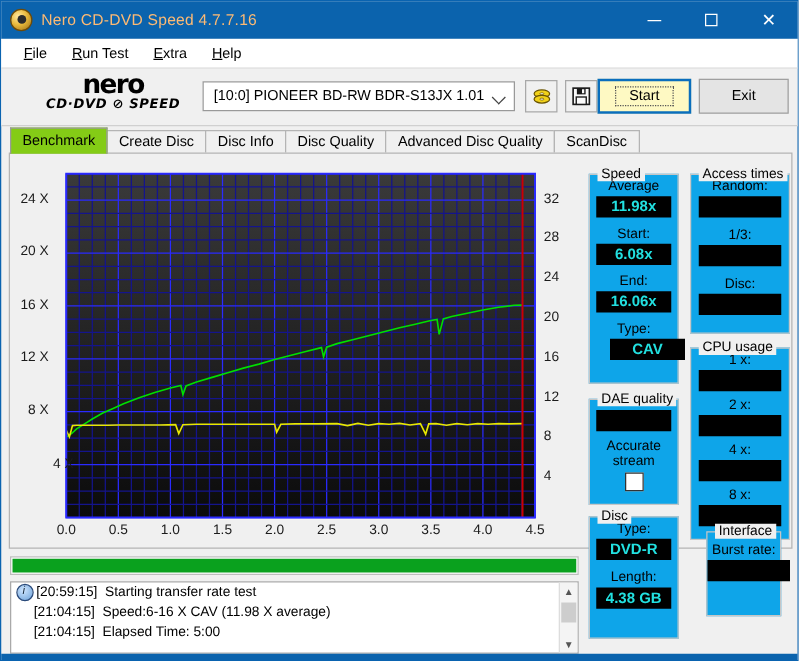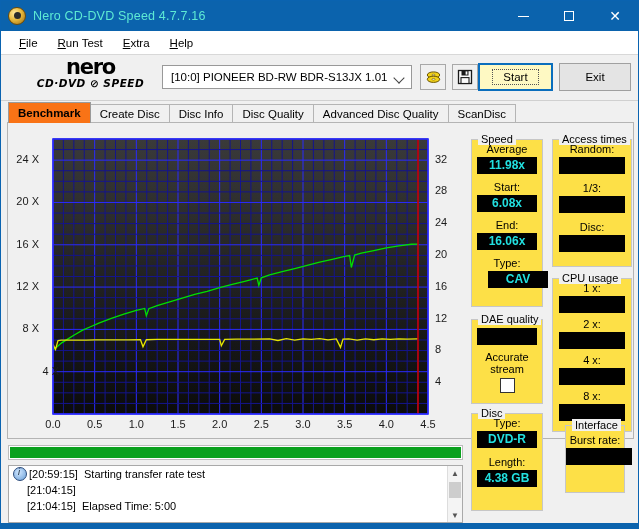--- a/index.html
+++ b/index.html
@@ -13,21 +13,21 @@
 
   
   .titlebar{height:30px;background:#0b63ad;display:flex;align-items:center;
             position:relative;}
   .title-icon{width:18px;height:18px;margin-left:7px;margin-right:7px;
               border-radius:50%;
               background:radial-gradient(circle at 35% 32%,#ffe9a0 0%,#e8b93c 45%,#9a6b12 100%);
               border:1px solid #6d4a08;position:relative;box-sizing:border-box;}
   .title-icon:after{content:"";position:absolute;left:5px;top:4px;width:7px;height:7px;
                     border-radius:50%;background:#2b2b2b;}
-  .title-text{color:#5eead4;font-size:12.5px;letter-spacing:.2px;}
+  .title-text{color:#fdba74;font-size:12.5px;letter-spacing:.2px;}
   .win-btns{position:absolute;right:0;top:0;height:30px;display:flex;}
   .win-btn{width:46px;height:30px;display:flex;align-items:center;justify-content:center;
            color:#fff;font-size:13px;}
   .win-btn.close{font-size:14px;}
   .glyph-min{display:block;width:11px;height:1px;background:#fff;}
   .glyph-max{display:block;width:10px;height:10px;border:1px solid #fff;box-sizing:border-box;}
 
   
   .menubar{height:23px;background:#fff;display:flex;align-items:center;
            padding-left:8px;border-bottom:1px solid #d8d8d8;}
@@ -59,36 +59,36 @@
   .btn-start{left:477px;width:75px;border:2px solid #0a6ebd;background:#fef9c3;}
   .btn-start .inner{border:1px dotted #555;padding:1px 10px;}
   .btn-exit{left:558px;width:72px;}
 
   
   .tabs{position:absolute;left:7px;top:101px;display:flex;align-items:flex-end;
         height:21px;font-size:11.5px;}
   .tab{height:19px;padding:0 9px;display:flex;align-items:center;
        background:#f0f0f0;border:1px solid #b4b4b4;border-bottom:none;
        box-sizing:border-box;margin-right:-1px;}
-  .tab.active{height:21px;background:#f97316;border-color:#9a9a9a;
-              font-weight:bold;position:relative;z-index:3;}
+  .tab.active{height:21px;background:#84cc16;border-color:#9a9a9a;
+              font-weight:normal;position:relative;z-index:3;}
 
   
   .content{position:absolute;left:6px;top:121px;width:627px;height:317px;
            background:#f0f0f0;border:1px solid #b4b4b4;box-sizing:border-box;}
 
   
   .graph-wrap{position:absolute;left:40px;top:134px;width:425px;height:305px;}
   .graph{position:absolute;left:0;top:0;}
   .ylab{position:absolute;font-size:11px;color:#1b1b1b;text-align:right;}
   .ylab-r{position:absolute;font-size:11px;color:#1b1b1b;text-align:left;}
   .xlab{position:absolute;font-size:11px;color:#1b1b1b;text-align:center;width:34px;}
 
   
-  .gbox{position:absolute;border:1px solid #c6c6c6;box-sizing:border-box;background:#fde047;}
+  .gbox{position:absolute;border:1px solid #c6c6c6;box-sizing:border-box;background:#0ea5e9;}
   .gbox>.legend{position:absolute;top:-7px;left:6px;background:#f0f0f0;
                 padding:0 3px;font-size:11px;color:#000;}
   .fld-label{text-align:center;font-size:11px;margin-top:3px;}
   .fld-val{background:#000;color:#22e0e0;font-weight:bold;font-size:12px;
            text-align:center;height:17px;line-height:17px;margin:2px auto 0;}
   .chk{width:13px;height:13px;border:1.5px solid #333;background:#fff;margin:3px auto 0;}
 
   
   .progress-out{position:absolute;left:7px;top:444px;width:455px;height:15px;
                 background:#fff;border:1px solid #bdbdbd;box-sizing:border-box;padding:1px;}
@@ -367,20 +367,21 @@
 
   <div class="logbox">
     <div class="logrow">
       <span class="log-ico"></span>
       <span class="log-time">[20:59:15]</span>
       <span class="log-msg">Starting transfer rate test</span>
     </div>
     <div class="logrow">
       <span class="log-spacer"></span>
       <span class="log-time">[21:04:15]</span>
+      <span class="log-msg">Speed:6-16 X CAV (11.98 X average)</span>
     </div>
     <div class="logrow">
       <span class="log-spacer"></span>
       <span class="log-time">[21:04:15]</span>
       <span class="log-msg">Elapsed Time:  5:00</span>
     </div>
     <div class="log-sb">
       <div class="sb-arrow">▲</div>
       <div class="sb-thumb"></div>
       <div class="sb-arrow" style="position:absolute;bottom:0;width:100%;">▼</div>

